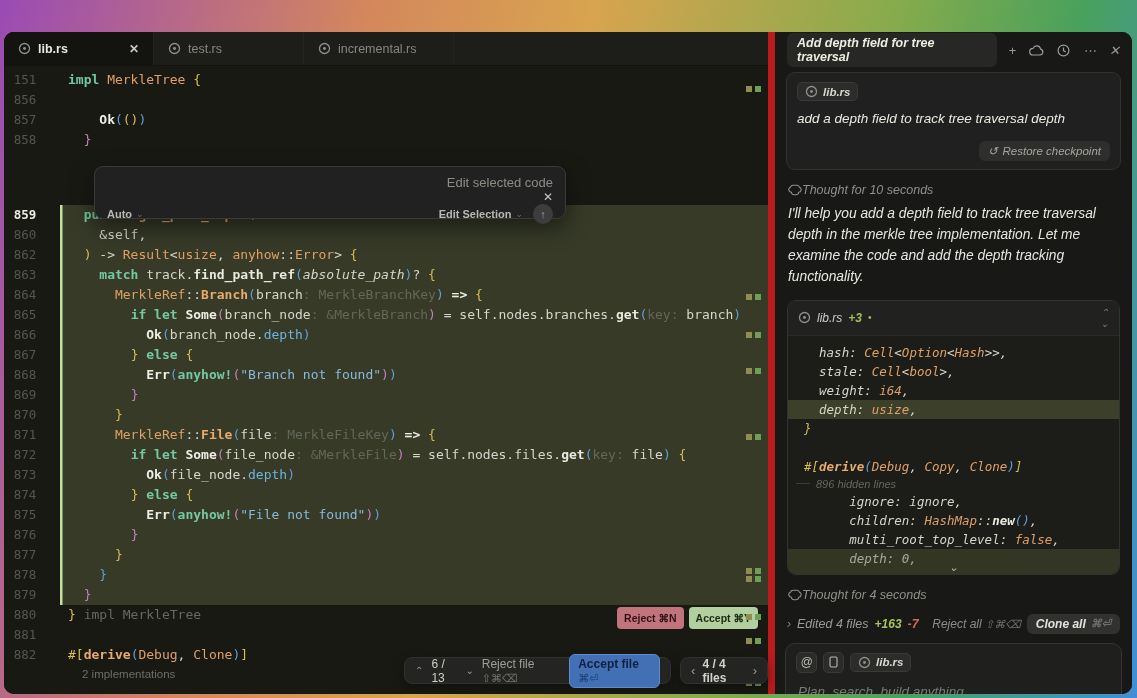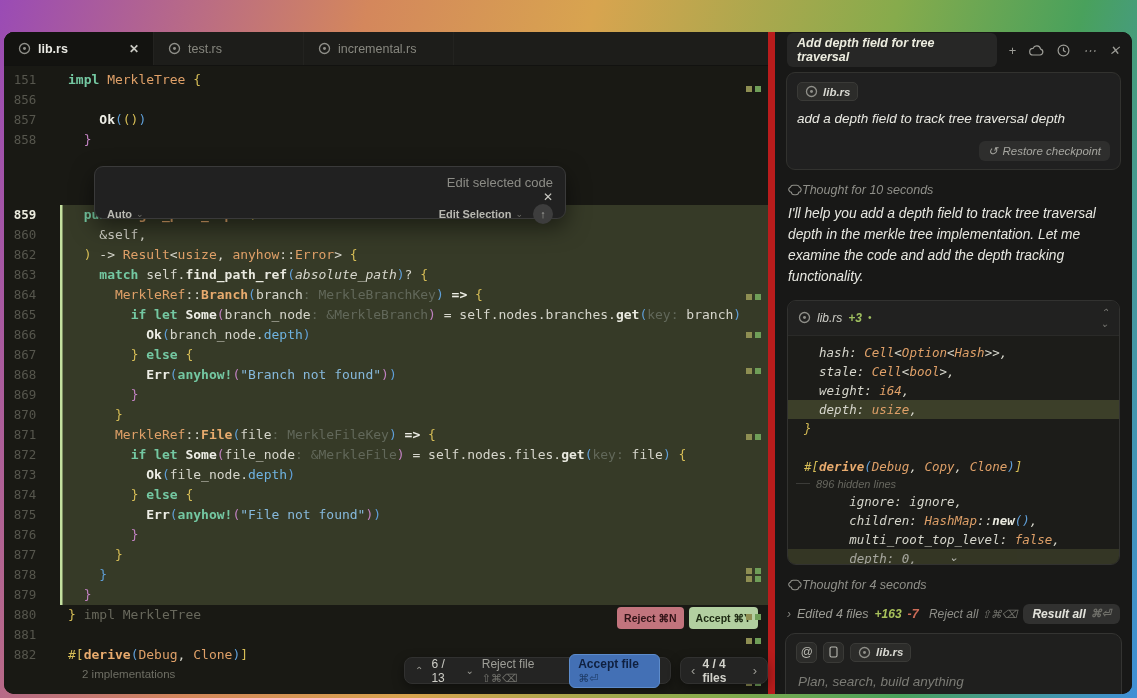--- a/index.html
+++ b/index.html
@@ -93,21 +93,21 @@
   .thought { display:flex; align-items:center; color:#8f8f89; font-size:12.5px; margin:13px 13px 7px; }
   .para { color:#e7e7e0; font-size:13.8px; line-height:1.52; margin:4px 13px 12px; }
   .dcard { margin:2px 12px; border:1px solid #323230; border-radius:9px; overflow:hidden; background:#1c1c19; position:relative; }
   .d-head { display:flex; align-items:center; gap:6px; padding:6px 10px; background:#212120; border-bottom:1px solid #2a2a28; font-size:12px; color:#cfcfc8; }
   .d-add { color:#9fbf5f; font-weight:bold; }
   .d-dot { color:#9fbf5f; font-size:10px; }
   .d-exp { margin-left:auto; color:#777772; font-size:10px; cursor:pointer; }
   .d-body { padding:7px 0 0; font-family:"DejaVu Sans Mono",monospace; font-size:12.5px; }
   .drow { height:19px; line-height:19px; white-space:pre; overflow:hidden; padding-left:16px; }
   .drow.hl { background:#3c3f29; }
-  .drow.cut { height:15px; opacity:.75; }
+  .drow.cut { height:25px; opacity:.75; }
   .d-hidden { display:flex; align-items:center; gap:6px; color:#67675f; font-size:11px; font-family:"Liberation Sans",sans-serif; height:16px; padding-left:8px; }
   .d-hidden .rule { width:14px; height:1px; background:#3b3b38; }
   .d-chevron { position:absolute; bottom:0px; left:50%; transform:translateX(-50%); color:#b9b9b2; font-size:11px; cursor:pointer; z-index:3; }
   .review { display:flex; align-items:center; margin:12px 12px 9px; gap:6px; }
   .r-chev { color:#8a8a84; font-size:12px; cursor:pointer; }
   .r-sum { color:#9b9b94; font-size:12.5px; }
   .r-plus { color:#a9c25b; font-size:12px; font-weight:bold; }
   .r-minus { color:#cc6b57; font-size:12.5px; font-weight:bold; }
   .r-reject { margin-left:auto; color:#8d8d87; font-size:12px; cursor:pointer; }
   .r-keys { color:#6f6f69; font-size:11px; }
@@ -188,21 +188,21 @@
         <div class="crow sel">
           <div class="gut">860</div>
           <div class="code"><span class="tk-w">    &amp;self,</span></div>
         </div>
         <div class="crow sel">
           <div class="gut">862</div>
           <div class="code"><span class="tk-w">  </span><span class="tk-y">)</span><span class="tk-w"> -&gt; </span><span class="tk-t">Result</span><span class="tk-w">&lt;</span><span class="tk-t">usize</span><span class="tk-w">, </span><span class="tk-t">anyhow</span><span class="tk-w">::</span><span class="tk-t">Error</span><span class="tk-w">&gt; </span><span class="tk-y">{</span></div>
         </div>
         <div class="crow sel">
           <div class="gut">863</div>
-          <div class="code"><span class="tk-w">    </span><span class="tk-k">match </span><span class="tk-w">self.</span><span class="tk-f2">find_path_ref</span><span class="tk-b">(</span><span class="tk-i">absolute_path</span><span class="tk-b">)</span><span class="tk-w">? </span><span class="tk-y">{</span></div>
+          <div class="code"><span class="tk-w">    </span><span class="tk-k">match </span><span class="tk-w">track.</span><span class="tk-f2">find_path_ref</span><span class="tk-b">(</span><span class="tk-i">absolute_path</span><span class="tk-b">)</span><span class="tk-w">? </span><span class="tk-y">{</span></div>
         </div>
         <div class="crow sel">
           <div class="gut">864</div>
           <div class="code"><span class="tk-w">      </span><span class="tk-t">MerkleRef</span><span class="tk-w">::</span><span class="tk-f">Branch</span><span class="tk-b">(</span><span class="tk-w">branch</span><span class="tk-d">: MerkleBranchKey</span><span class="tk-b">)</span><span class="tk-wb"> =&gt; </span><span class="tk-y">{</span></div>
         </div>
         <div class="crow sel">
           <div class="gut">865</div>
           <div class="code"><span class="tk-w">        </span><span class="tk-k">if let </span><span class="tk-wb">Some</span><span class="tk-p">(</span><span class="tk-w">branch_node</span><span class="tk-d">: &amp;MerkleBranch</span><span class="tk-p">)</span><span class="tk-w"> = self.nodes.branches.</span><span class="tk-f2">get</span><span class="tk-b">(</span><span class="tk-d">key: </span><span class="tk-w">branch</span><span class="tk-b">)</span></div>
         </div>
         <div class="crow sel">
@@ -426,21 +426,21 @@
         <span>Thought for 4 seconds</span>
       </div>
 
       <div class="review">
         <span class="r-chev">›</span>
         <span class="r-sum">Edited 4 files</span>
         <span class="r-plus">+163</span>
         <span class="r-minus">-7</span>
         <span class="r-reject"><span>Reject all</span> <span class="r-keys">⇧⌘⌫</span></span>
         <span class="r-accept">
-            <span>Result all</span>
+            <span>Clone all</span>
             <span class="r-keys">⌘⏎</span>
           </span>
       </div>
 
       <div class="composer">
         <div class="c-chips">
           <span class="sqbtn">@</span>
           <span class="sqbtn">
               <svg class="lineic" width="9" height="12" viewBox="0 0 9 12">
                 <rect x="1" y="1" width="7" height="10" rx="1.5" fill="none" stroke="#b9b9b2" stroke-width="1.1"></rect>

